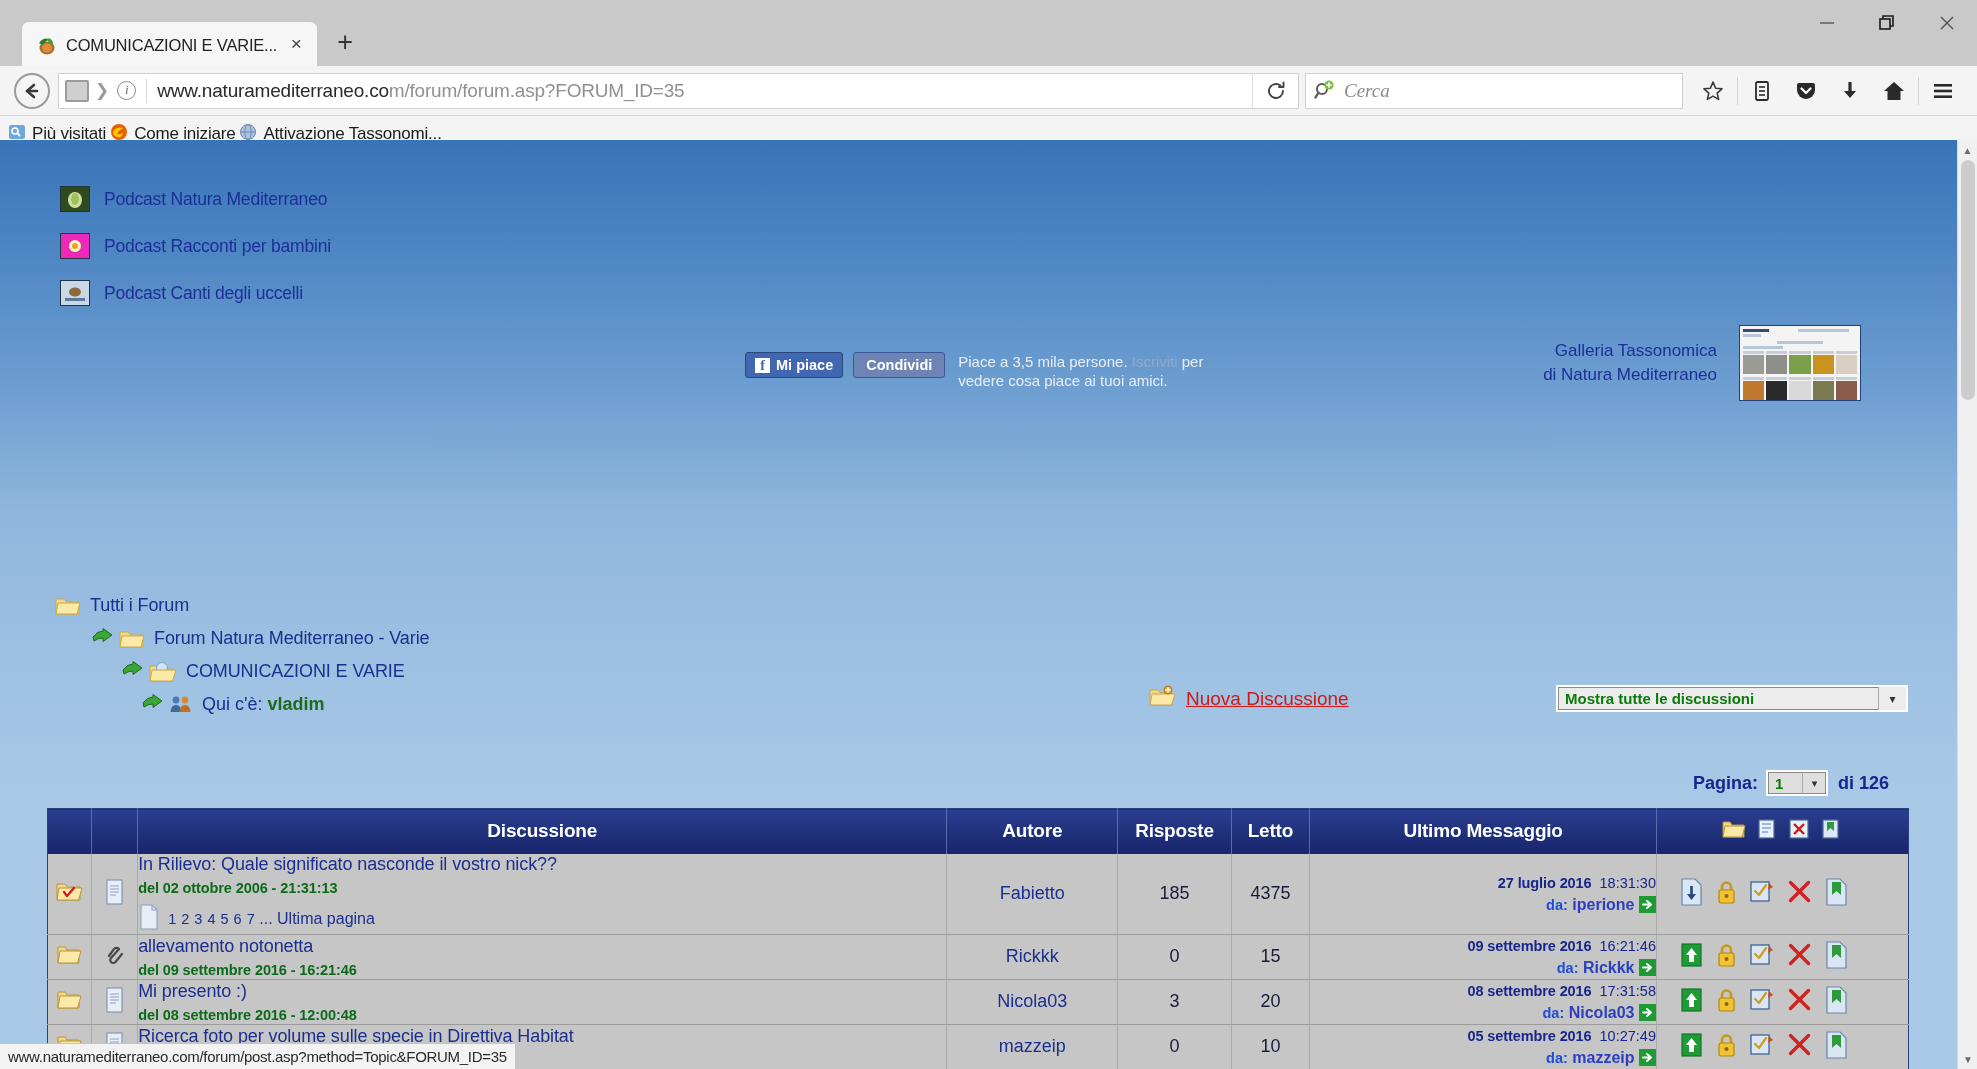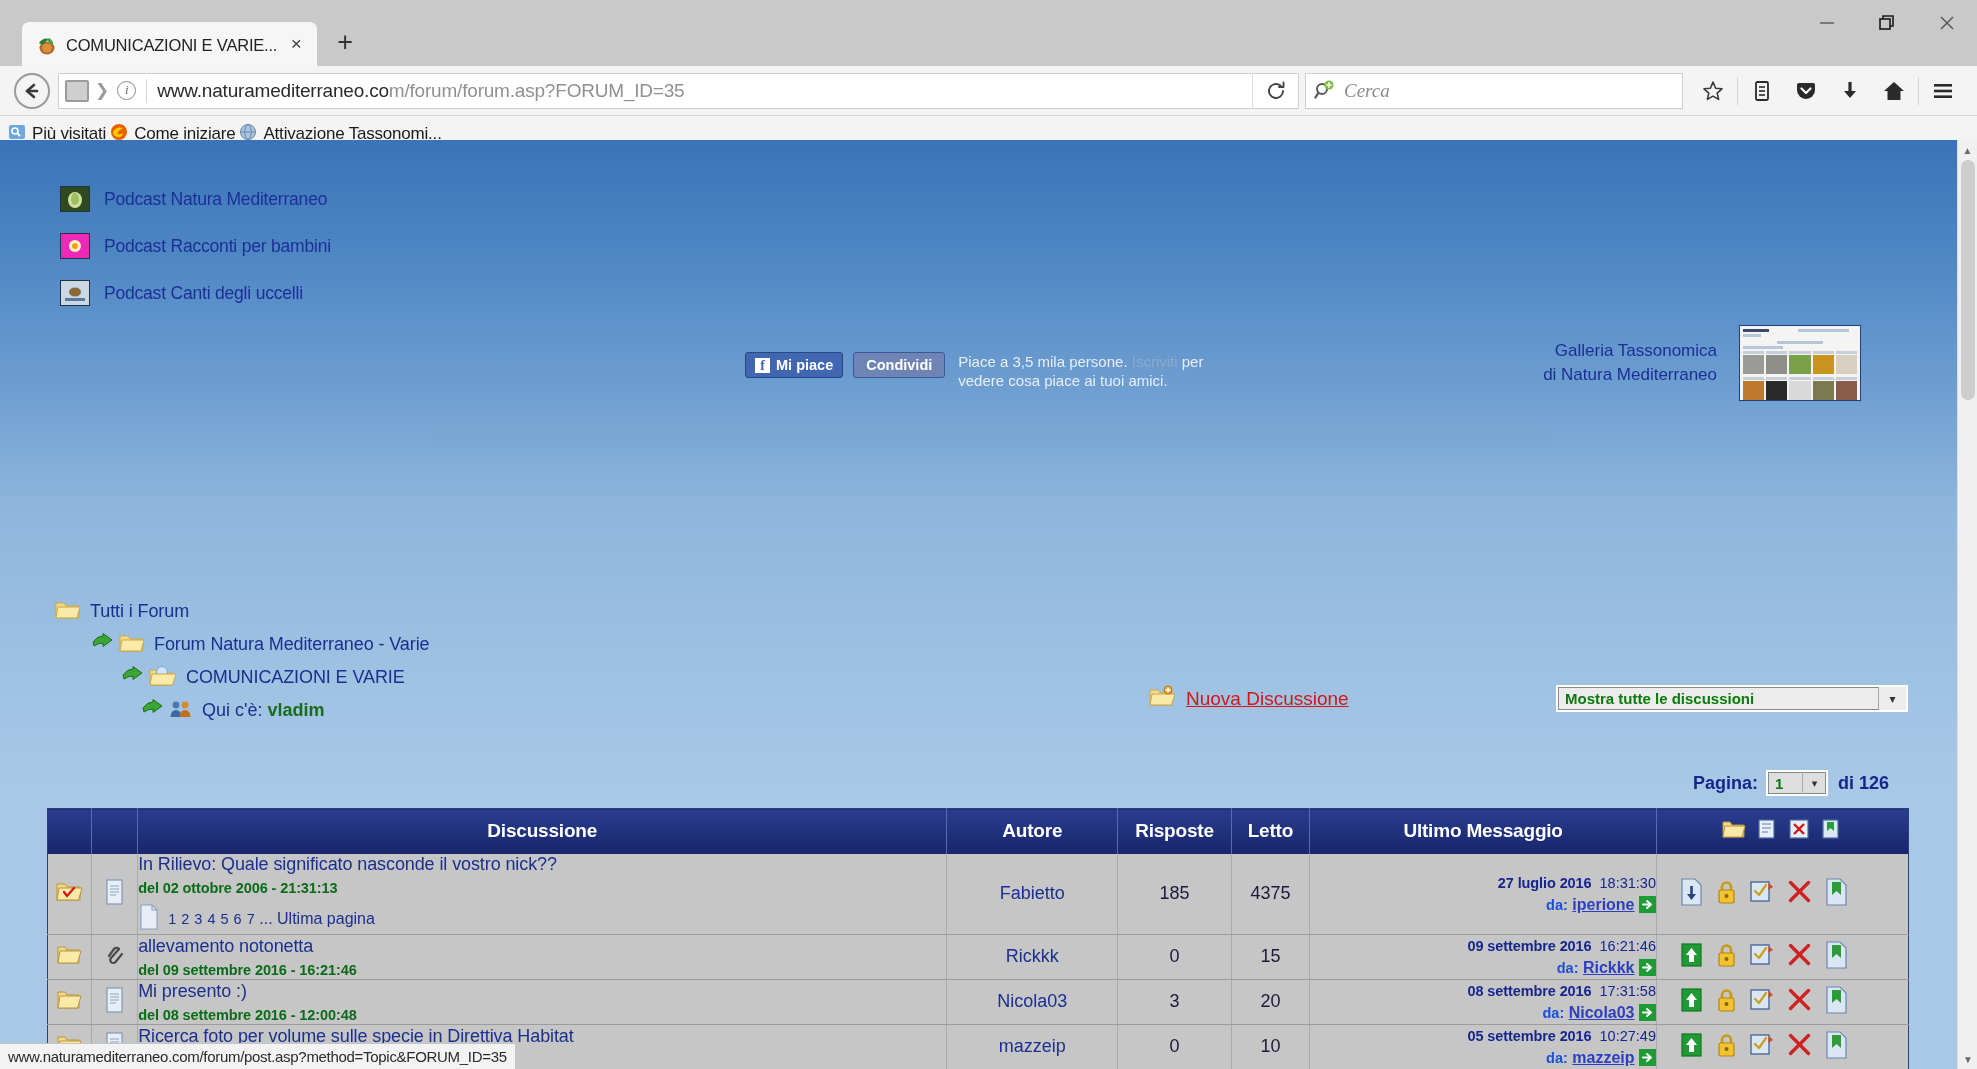--- a/index.html
+++ b/index.html
@@ -157,21 +157,21 @@
     padding: 3px; position: relative;
   }
   .gt-head { height: 9px; display:flex; gap:3px; margin-bottom:3px; }
   .gt-line { height: 3px; background: #b9c6d8; margin-bottom: 2px; }
   .gt-grid { display:grid; grid-template-columns: repeat(5, 1fr); gap: 2px; }
   .gt-cell { height: 19px; background: #9aa6b4; }
   .gt-cap { height: 3px; background: #c7ced8; margin-bottom:1px; }
 
   
   .crumbs { position: absolute; left: 55px; top: 455px; }
-  .crumb { display: flex; align-items: center; height: 33px; }
+  .crumb { display: flex; align-items: flex-start; height: 33px; }
   .crumb-0 { padding-left: 0; }
   .crumb-1 { padding-left: 36px; }
   .crumb-2 { padding-left: 66px; }
   .crumb-3 { padding-left: 86px; }
   .arrow-green { margin-right: 4px; flex: 0 0 auto; }
   .folder-ico { margin-right: 9px; flex: 0 0 auto; }
   .crumb-label { font-size: 18px; color: #1a2f8f; letter-spacing: -0.1px; cursor: pointer;}
   .crumb-user { font-size: 18px; color: #1a2f8f; }
   .crumb-user b { color: #1a6b1a; }
 
@@ -245,21 +245,21 @@
   .topic-pages-nums { font-size: 14.5px; color: #1a2f8f; margin-left: 8px; letter-spacing: 0.5px; }
   .topic-pages-last { color: #1a2f8f; margin-left: 4px; }
 
   .autore { font-size: 18px; color: #1a2f8f; cursor: pointer; }
   .num { font-size: 18px; color: #1a1a3a; }
 
   .ultimo { text-align: right; padding-right: 20px; line-height: 21px; }
   .ultimo-date { font-size: 14.5px; font-weight: bold; color: #17268c; letter-spacing:-0.1px;}
   .ultimo-time { font-size: 14.5px; font-weight: normal; color: #17268c; margin-left: 8px;}
   .ultimo-by { font-size: 14.5px; font-weight: bold; color: #1d4ed8; }
-  .ultimo-user { color: #2b3fc0; font-weight: bold; text-decoration: underline; }
+  .ultimo-user { color: #2b3fc0; font-weight: bold; }
 
   .tools-cell { display:flex; align-items:center; justify-content: flex-start; gap: 12px; padding-left: 22px; }
   .tool-ic { cursor: pointer; display:block; }
 
   .statusbar {
     position: absolute; left: 0; bottom: 0;
     height: 26px; background: #f3f3f3; border-top: 1px solid #c4c4c4;
     border-right: 1px solid #c4c4c4;
     display: flex; align-items: center; padding: 0 8px;
     font-size: 15px; color: #2a2a2a; letter-spacing: -0.3px; z-index: 20;

